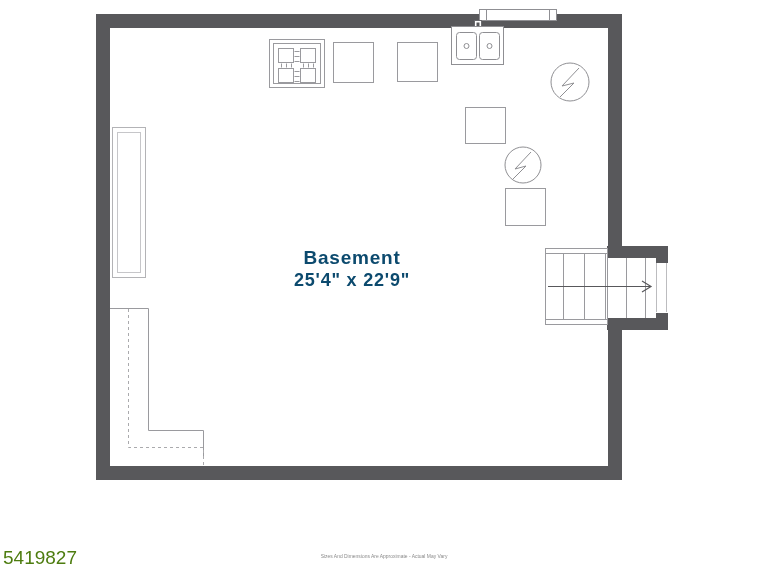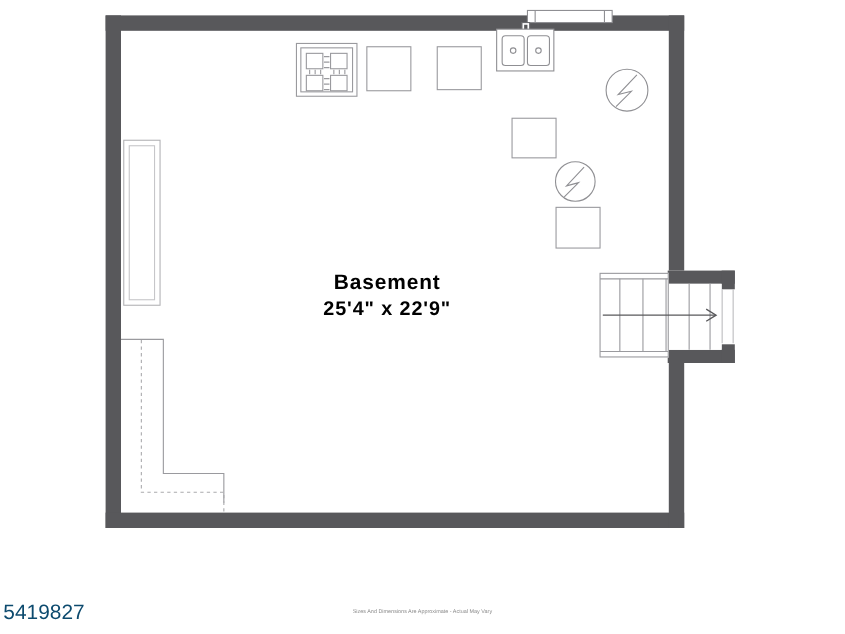--- a/index.html
+++ b/index.html
@@ -4,27 +4,27 @@
 <style>
   html,body{margin:0;padding:0;}
   body{
     width:768px;height:576px;position:relative;overflow:hidden;
     background:#ffffff;
     font-family:"Liberation Sans", sans-serif;
   }
   #plan-svg{position:absolute;left:0;top:0;}
   .room-label-block{
     position:absolute;left:252px;top:247px;width:200px;
-    text-align:center;color:#000000;font-weight:bold;
+    text-align:center;color:#0c4a6e;font-weight:bold;
   }
   .room-name{font-size:19px;letter-spacing:0.8px;}
   .room-dims{font-size:18px;letter-spacing:0.8px;margin-top:1px;}
   .listing-id{
     position:absolute;left:3px;top:547px;
-    font-size:19px;color:#0c4a6e;
+    font-size:19px;color:#4d7c0f;
   }
   .disclaimer{
     position:absolute;left:0;top:553px;width:768px;text-align:center;
     font-size:11px;color:#8a8a8a;
     transform:scale(0.45);transform-origin:50% 0;
     white-space:nowrap;
   }
 </style>
 </head>
 <body>

